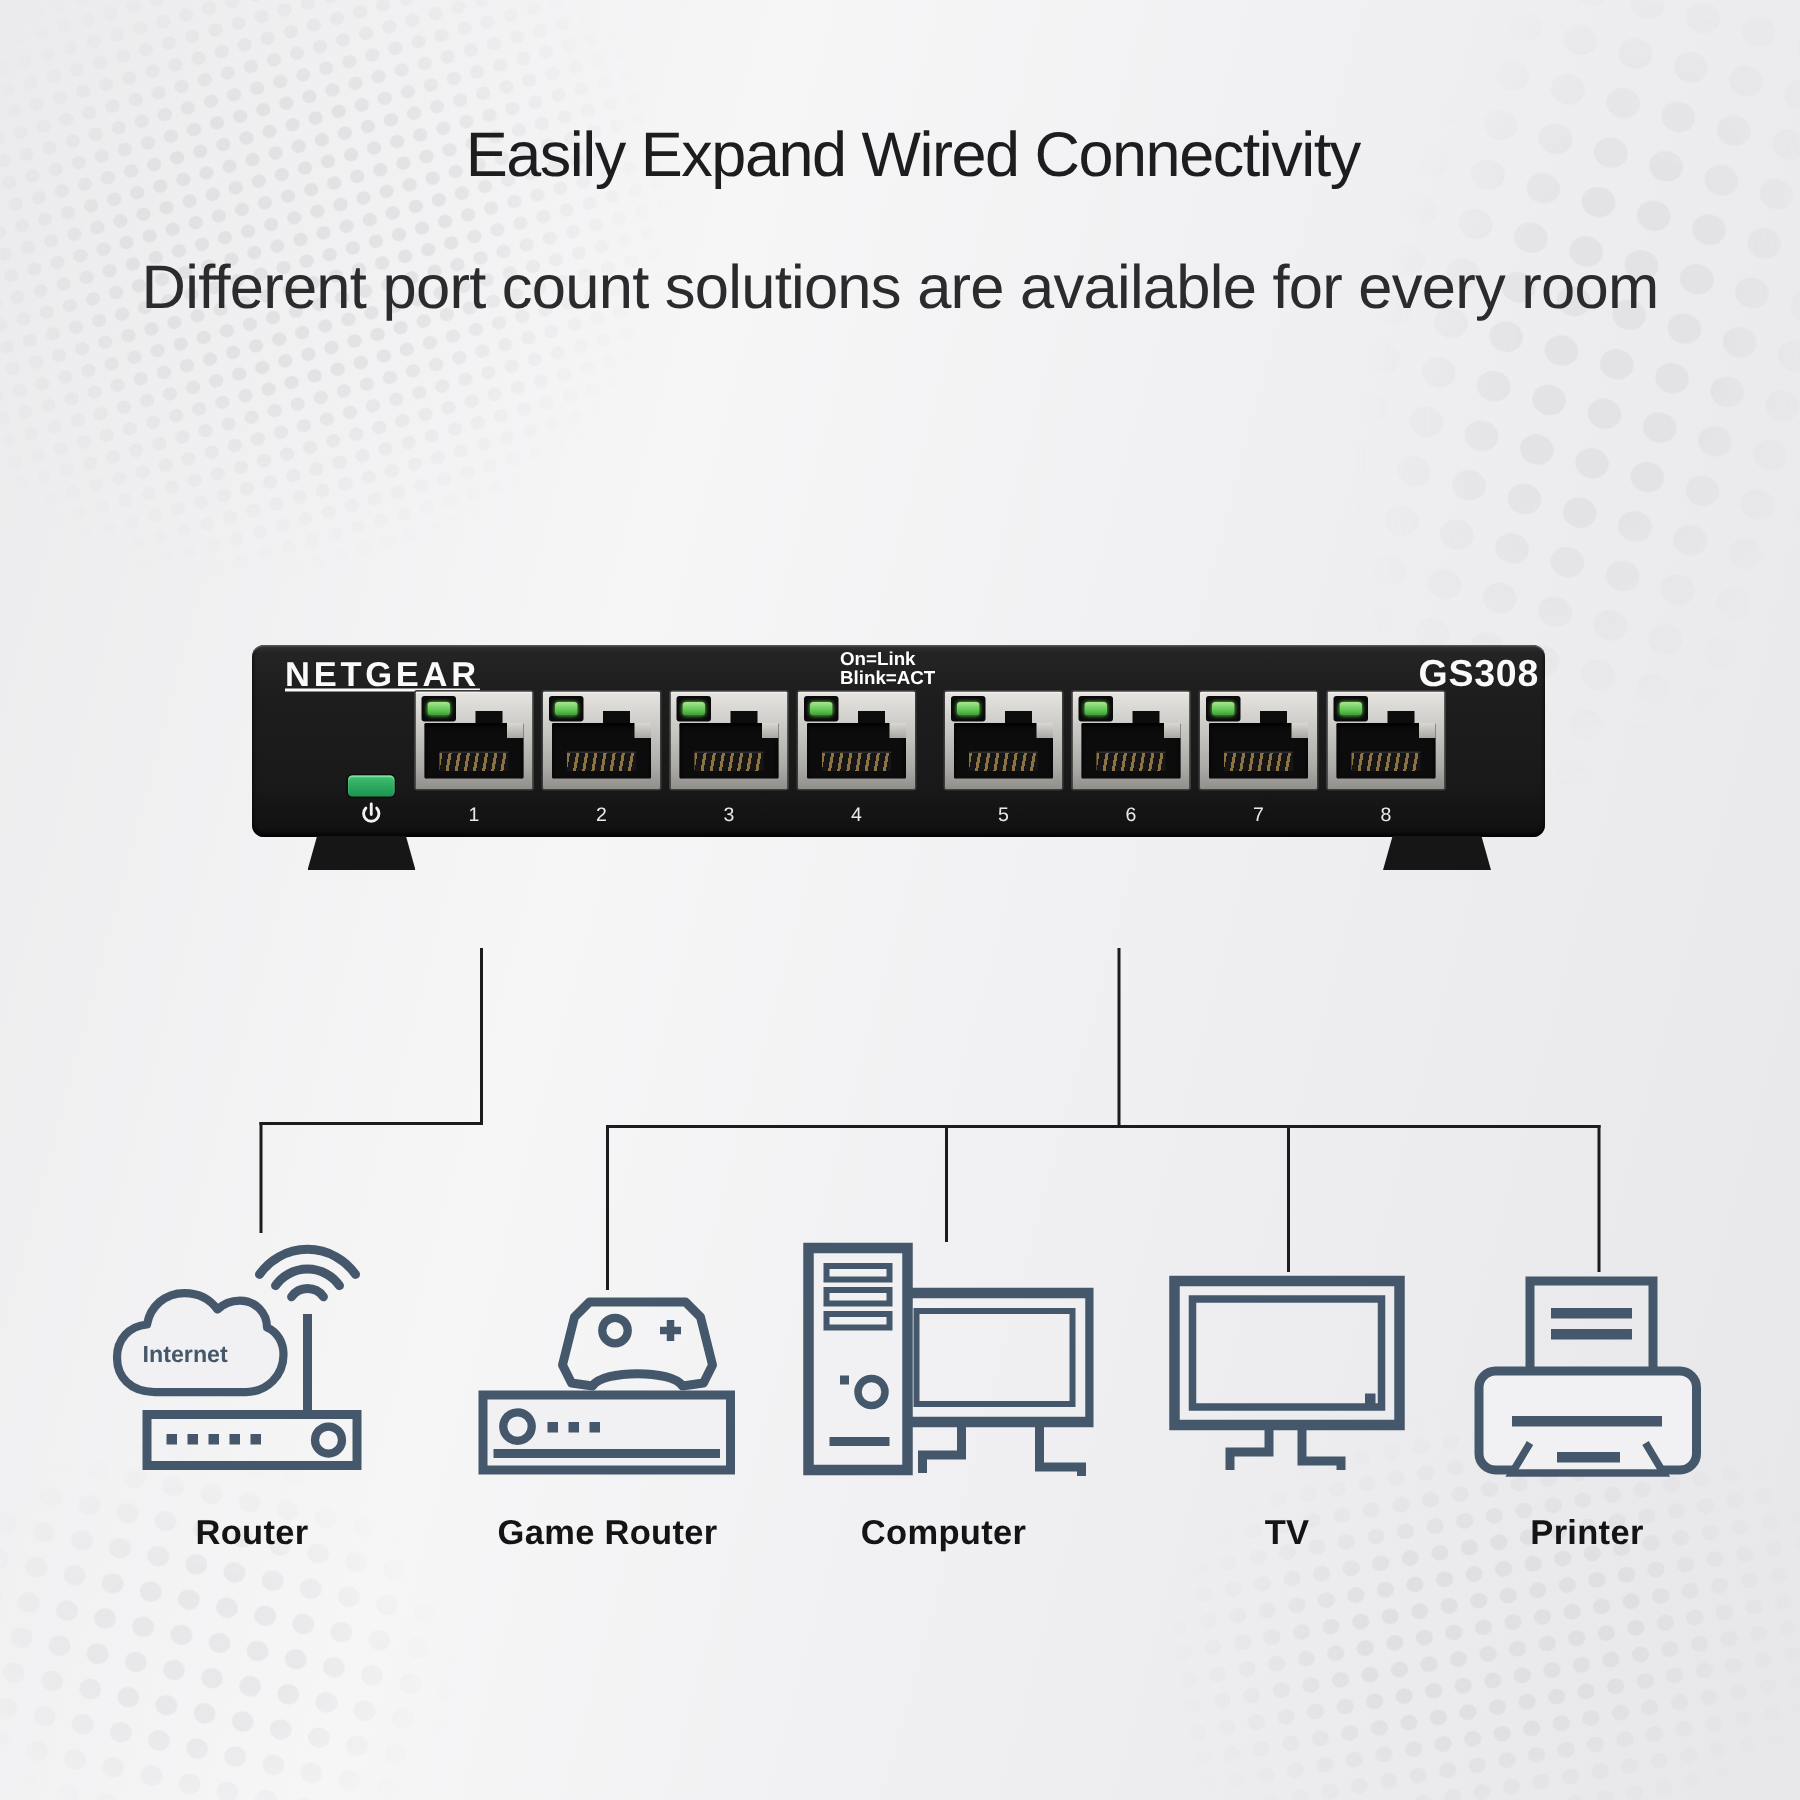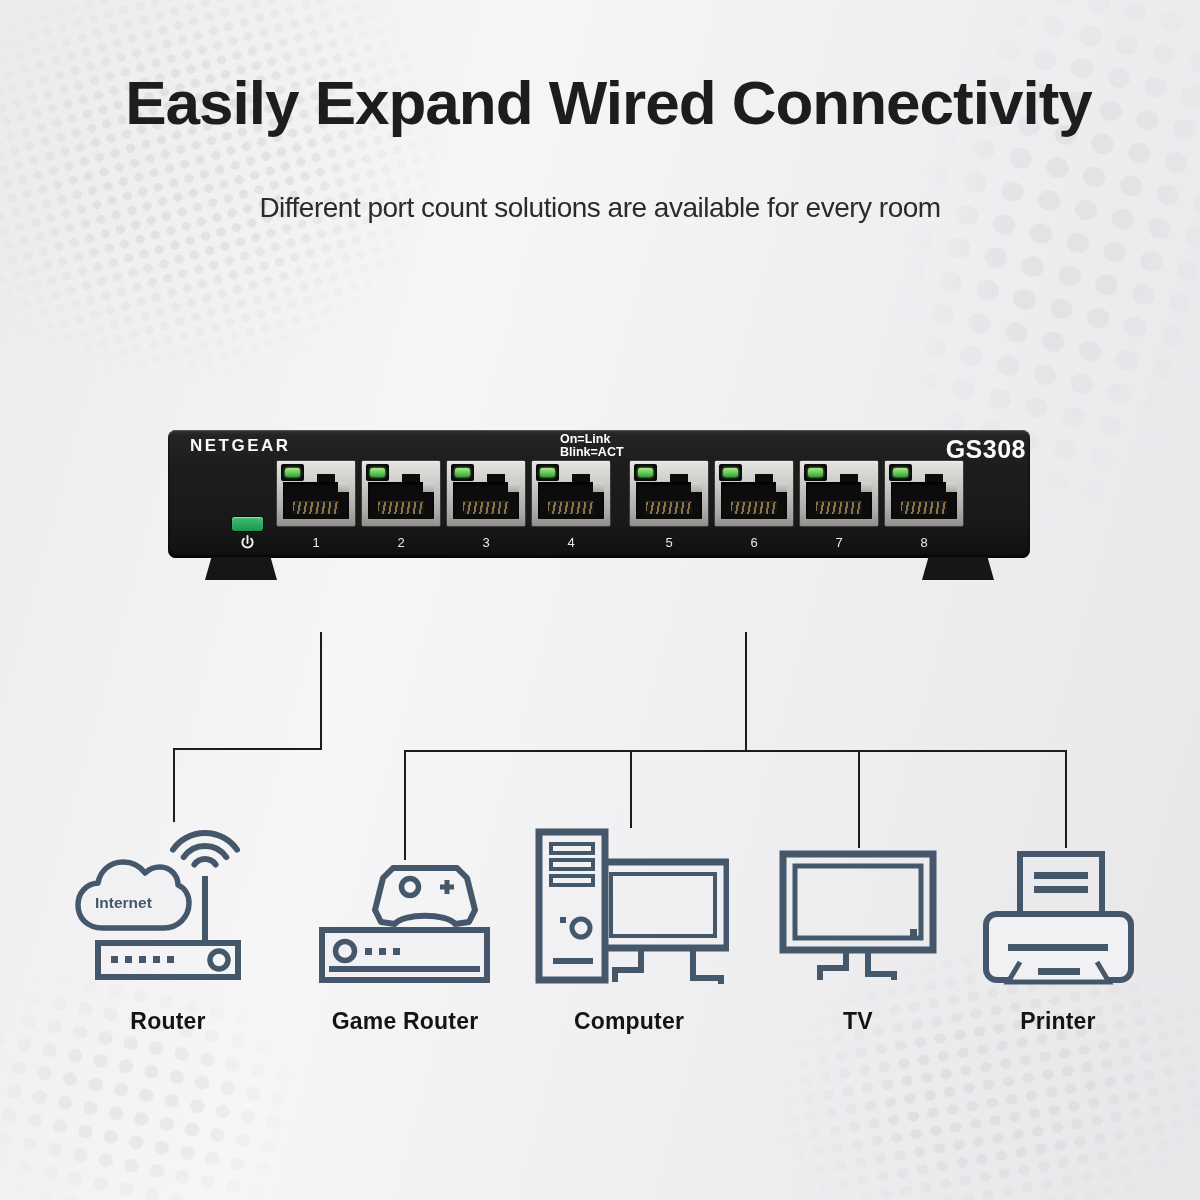--- a/index.html
+++ b/index.html
@@ -18,27 +18,27 @@
             mask-image:radial-gradient(closest-side,#000 40%,transparent 98%);}
   .dots.tl{left:-80px;top:-70px;width:540px;height:460px;transform:rotate(-16deg);opacity:.55;}
   .dots.tr{right:-50px;top:-80px;width:340px;height:620px;transform:rotate(14deg);
     background-image:radial-gradient(#e3e3e6 11px,transparent 11.6px);background-size:38px 34px;opacity:.9;}
   .dots.br{right:-40px;bottom:-50px;width:480px;height:320px;transform:rotate(-10deg);
     background-size:20px 18px;background-image:radial-gradient(#dcdcdf 5.5px,transparent 6px);opacity:.7;}
   .dots.bl{left:-50px;bottom:-40px;width:360px;height:280px;transform:rotate(12deg);
     background-size:26px 24px;background-image:radial-gradient(#dedee1 7px,transparent 7.6px);opacity:.5;}
   
   .hero{position:absolute;left:0;top:62px;width:1200px;text-align:center;color:#1d1d1f;}
-  .hero .t{font-size:62px;font-weight:700;letter-spacing:-1px;line-height:82px;margin-left:17px;}
-  .hero .sub{margin-top:48px;font-size:28px;font-weight:300;color:#2b2b2d;letter-spacing:-.5px;}
+  .hero .t{font-size:42px;font-weight:400;letter-spacing:-1px;line-height:82px;margin-left:17px;}
+  .hero .sub{margin-top:24px;font-size:41px;font-weight:300;color:#2b2b2d;letter-spacing:-.5px;}
   
   .sw{position:absolute;left:168px;top:430px;width:862px;height:128px;border-radius:8px;
     background:linear-gradient(180deg,#343434 0,#242424 5px,#1d1d1d 28%,#191919 72%,#101010 100%);
     box-shadow:inset 0 1px 0 #555, inset 0 -2px 3px #000;}
-  .sw .brand{position:absolute;left:22px;top:6px;color:#fafafa;font-size:17px;font-weight:bold;letter-spacing:2.5px;}
+  .sw .brand{position:absolute;left:22px;top:6px;color:#fafafa;font-size:23px;font-weight:bold;letter-spacing:2.5px;text-decoration:underline;}
   .sw .model{position:absolute;right:4px;top:5px;color:#fafafa;font-size:25px;font-weight:bold;letter-spacing:.5px;margin-left:22px;}
   .sw .legend{position:absolute;left:392px;top:3px;width:120px;text-align:left;color:#fff;
     font-size:12.5px;font-weight:bold;line-height:13px;}
   .foot{position:absolute;top:127px;width:72px;height:23px;background:#161616;
     clip-path:polygon(9% 0,91% 0,100% 100%,0 100%);}
   .foot.l{left:37px;} .foot.r{left:754px;}
   .pwr-led{position:absolute;left:64px;top:87px;width:31px;height:14px;border-radius:3px;
     background:linear-gradient(180deg,#3fc06f,#1b9450);box-shadow:inset 0 1px 1px #8fe8b0,0 0 0 1px #0c0c0c;}
   .pwr-icon{position:absolute;left:70px;top:104px;width:19px;height:19px;}
   

